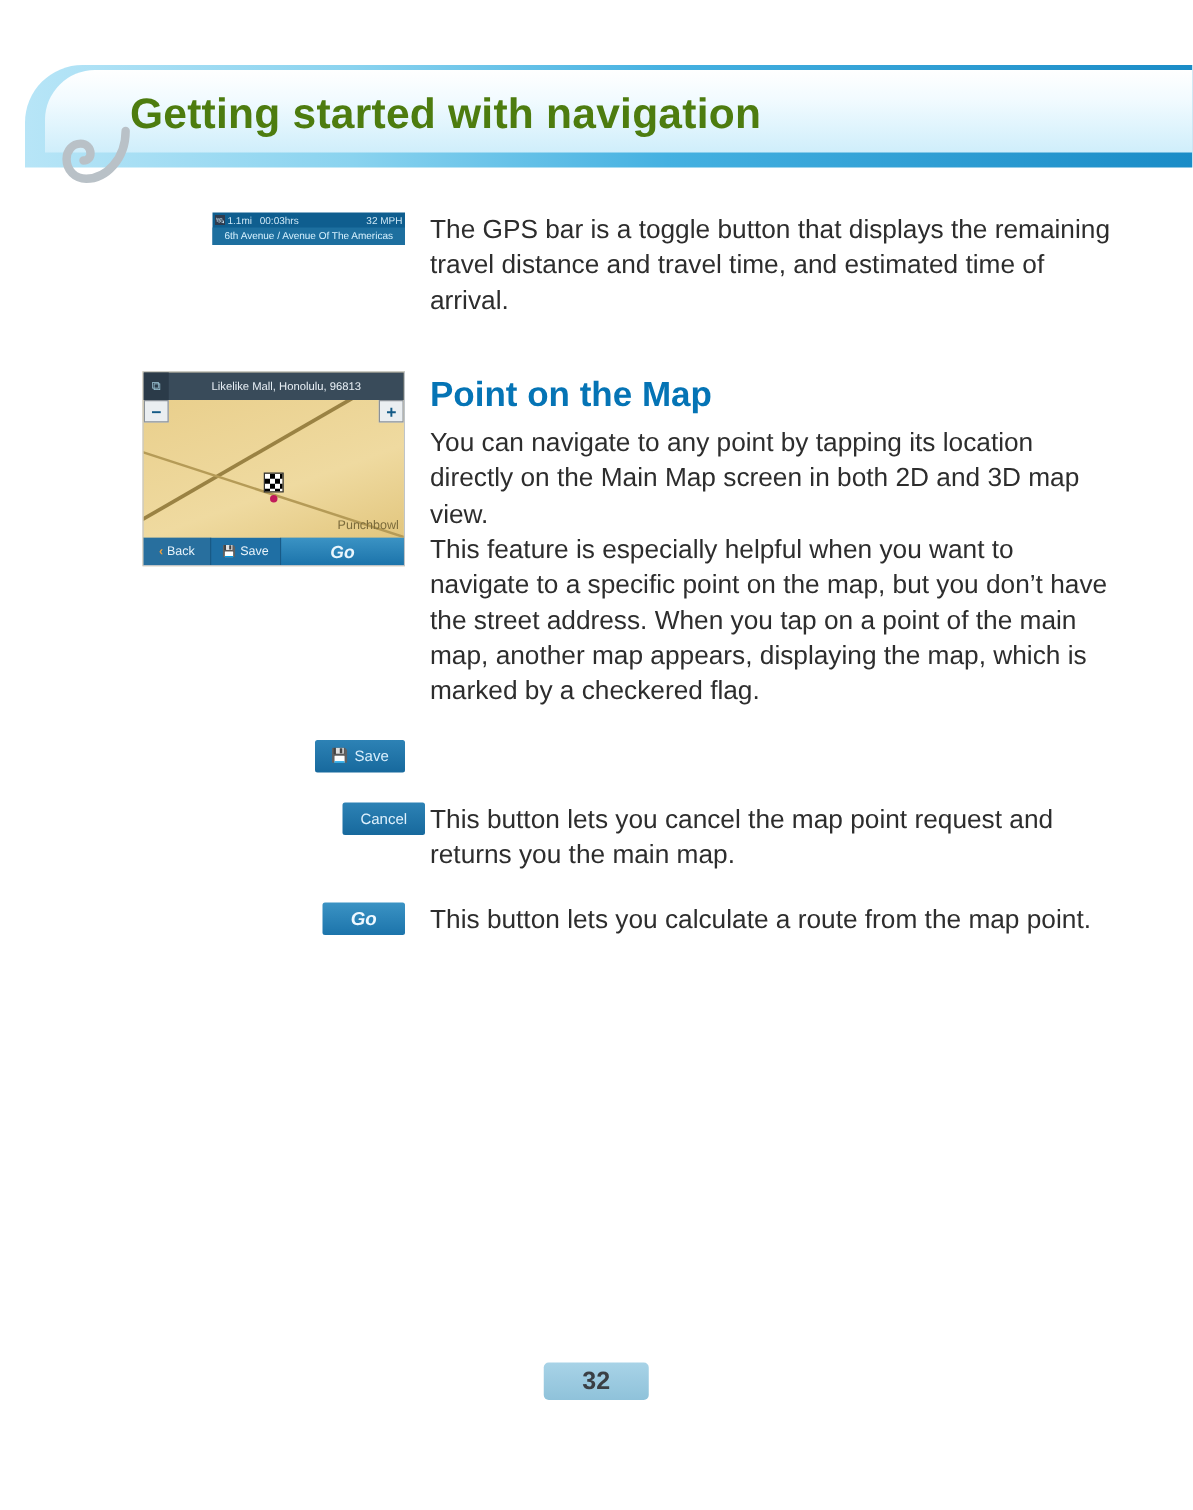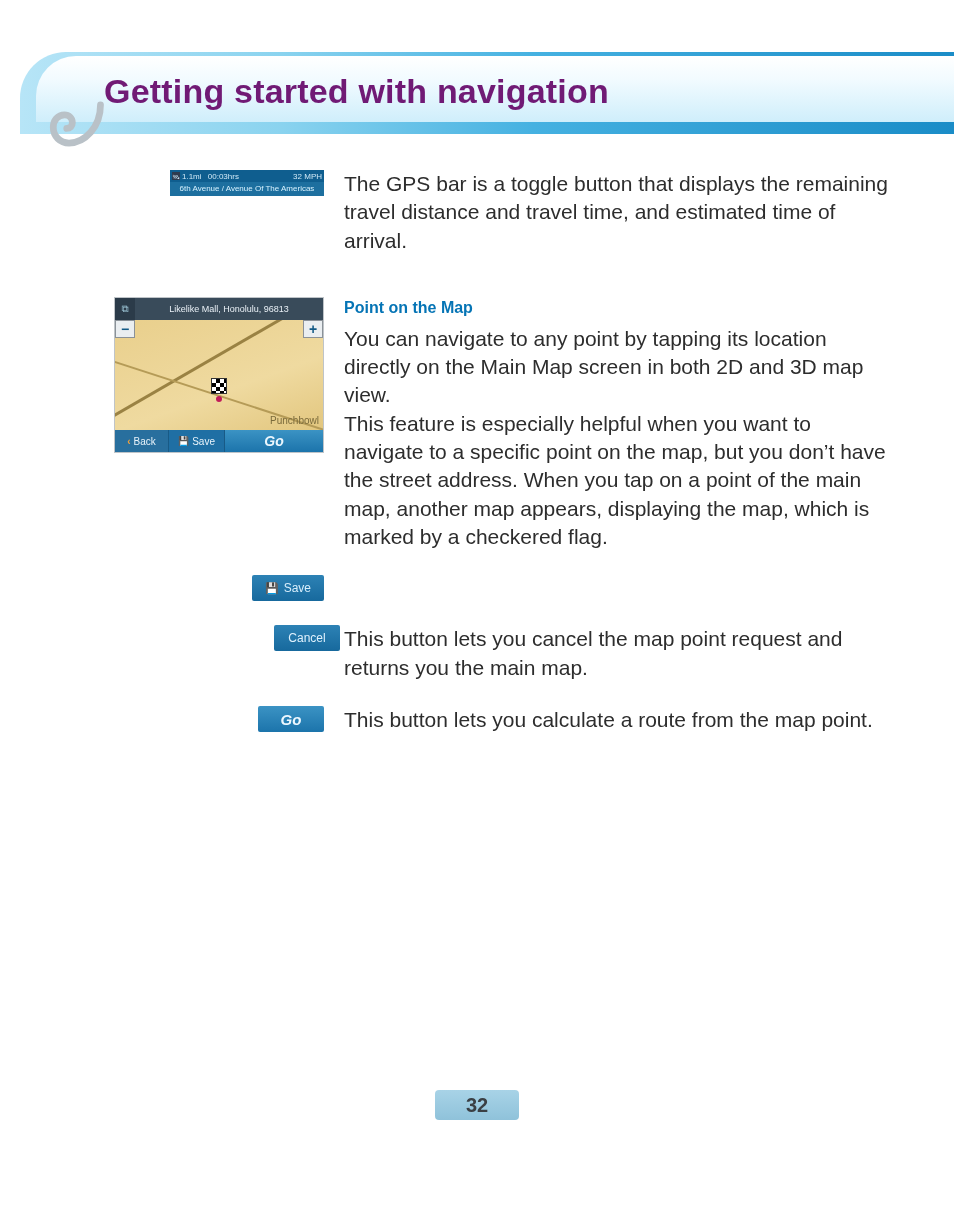--- a/index.html
+++ b/index.html
@@ -3,27 +3,27 @@
 <meta charset="utf-8">
 <style>
   * { box-sizing: border-box; margin: 0; padding: 0; }
   html, body { width: 954px; height: 1208px; background: #ffffff; font-family: Arial, Helvetica, sans-serif; color: #222; }
   .page { width: 954px; height: 1208px; position: relative; }
   
   .band { position: absolute; left: 20px; right: 0; top: 52px; height: 82px; border-top-left-radius: 46px; background: linear-gradient(90deg, #b7e5f7 0%, #8ad3ef 28%, #45b1e1 55%, #1a8cc7 100%); overflow: visible; }
   .band-inner { position: absolute; left: 16px; right: 0; top: 4px; height: 66px; border-top-left-radius: 40px; background: linear-gradient(180deg, #ffffff 0%, #f2fbff 35%, #cfeefb 100%); }
   .decor-swirl { position: absolute; left: 42px; top: 98px; width: 72px; height: 72px; }
   .decor-swirl svg { width: 100%; height: 100%; }
-  .title { position: absolute; left: 104px; top: 72px; font-size: 34px; font-weight: bold; color: #701a75; letter-spacing: .2px; }
+  .title { position: absolute; left: 104px; top: 72px; font-size: 34px; font-weight: bold; color: #4d7c0f; letter-spacing: .2px; }
   
   .content { position: absolute; left: 0; right: 0; top: 160px; bottom: 0; }
   .row { display: flex; align-items: flex-start; margin: 10px 66px 24px 108px; }
   .left { width: 216px; flex: 0 0 auto; display:flex; justify-content:flex-end; }
   .right { flex: 1 1 auto; margin-left: 20px; font-size: 21px; line-height: 1.35; color: #2d2d2d; }
-  .sec-title { color: #0574b5; font-weight: bold; font-size: 16px; margin-bottom: 6px; }
+  .sec-title { color: #0574b5; font-weight: bold; font-size: 28px; margin-bottom: 6px; }
   
   .gpsbar { width: 154px; height: 26px; background: #0f5e8f; font-size: 8px; color: #cfe8f6; display:flex; flex-direction:column; }
   .gpsbar .top { display:flex; align-items:center; height: 13px; padding: 0 2px; gap:2px;text-align:right; }
   .gpsbar .top .satbox { width:8px; height:8px; background:#2e3b4e; display:flex; align-items:center; justify-content:center; font-size:6px; }
   .gpsbar .top span { white-space: pre; }
   .gpsbar .bot { height:15px; line-height:13px; font-size:8px; color:#d7f2ff; text-align:center; background:#1d6f9f; }
   
   .mapfig { width: 210px; border: 1px solid #bfc4c8; background: #f1dba5; }
   .mf-top { height: 22px; background:#394b5a; color:#e8eff5; font-size:9px; display:flex; align-items:center; }
   .mf-top .mf-ico { width:20px; height:22px; background:#2b3b49; display:flex; align-items:center; justify-content:center; font-size:10px; color:#9fc8d9; }

